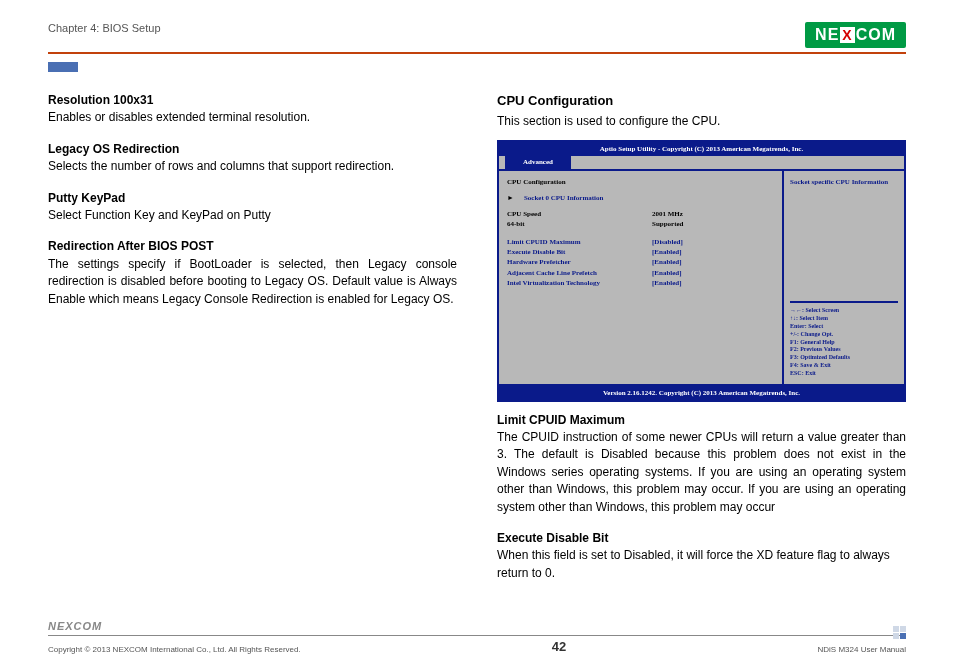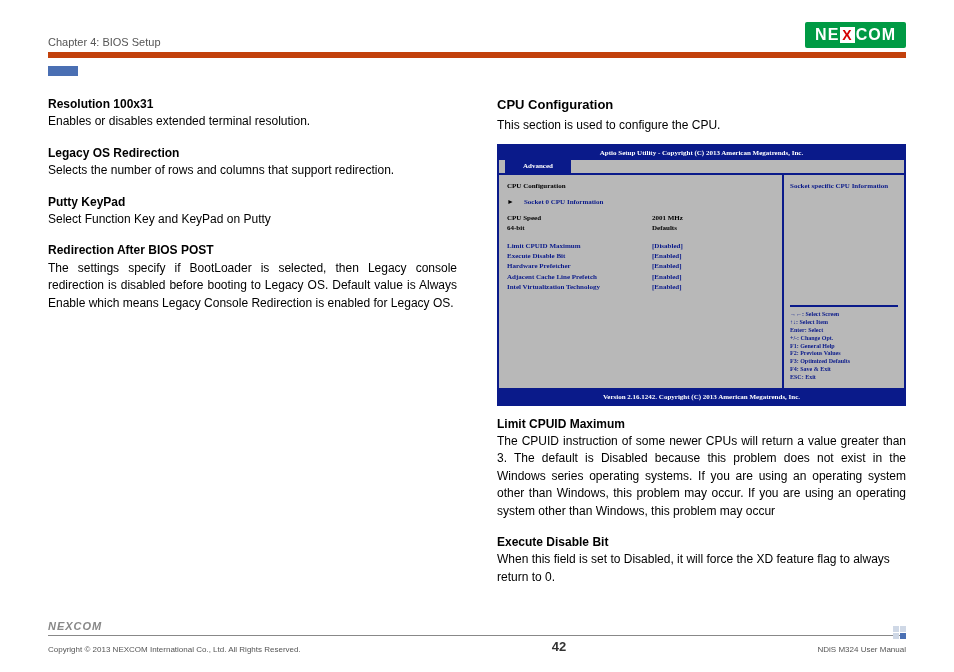--- a/index.html
+++ b/index.html
@@ -11,22 +11,22 @@
     color: #000;
     position: relative;
     overflow: hidden;
   }
   .page {
     padding: 22px 48px 0 48px;
   }
   .header-row {
     display: flex;
     justify-content: space-between;
-    align-items: flex-end;
-    border-bottom: 6px solid #c2410c;
+    align-items: flex-start;
+    border-bottom: 2px solid #c2410c;
     padding-bottom: 4px;
   }
   .chapter-title {
     font-size: 11px;
     color: #555;
   }
   .logo {
     display: flex;
     align-items: center;
     background: #009a44;
@@ -233,21 +233,21 @@
               <span class="arrow">►</span>
               <span style="margin-left:10px">Socket 0 CPU Information</span>
             </div>
             <div style="height:6px"></div>
             <div class="row plain">
               <span class="label">CPU Speed</span>
               <span class="val">2001 MHz</span>
             </div>
             <div class="row plain">
               <span class="label">64-bit</span>
-              <span class="val">Defaults</span>
+              <span class="val">Supported</span>
             </div>
             <div style="height:8px"></div>
             <div class="row">
                 <span class="label">Limit CPUID Maximum</span>
                 <span>[Disabled]</span>
               </div>
             <div class="row">
                 <span class="label">Execute Disable Bit</span>
                 <span>[Enabled]</span>
               </div>

